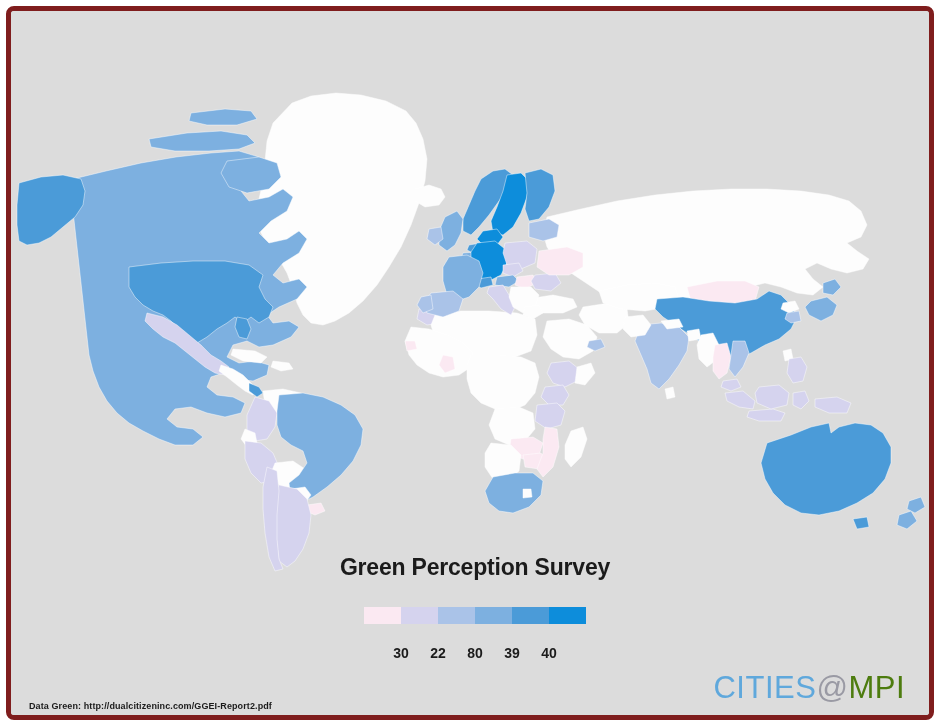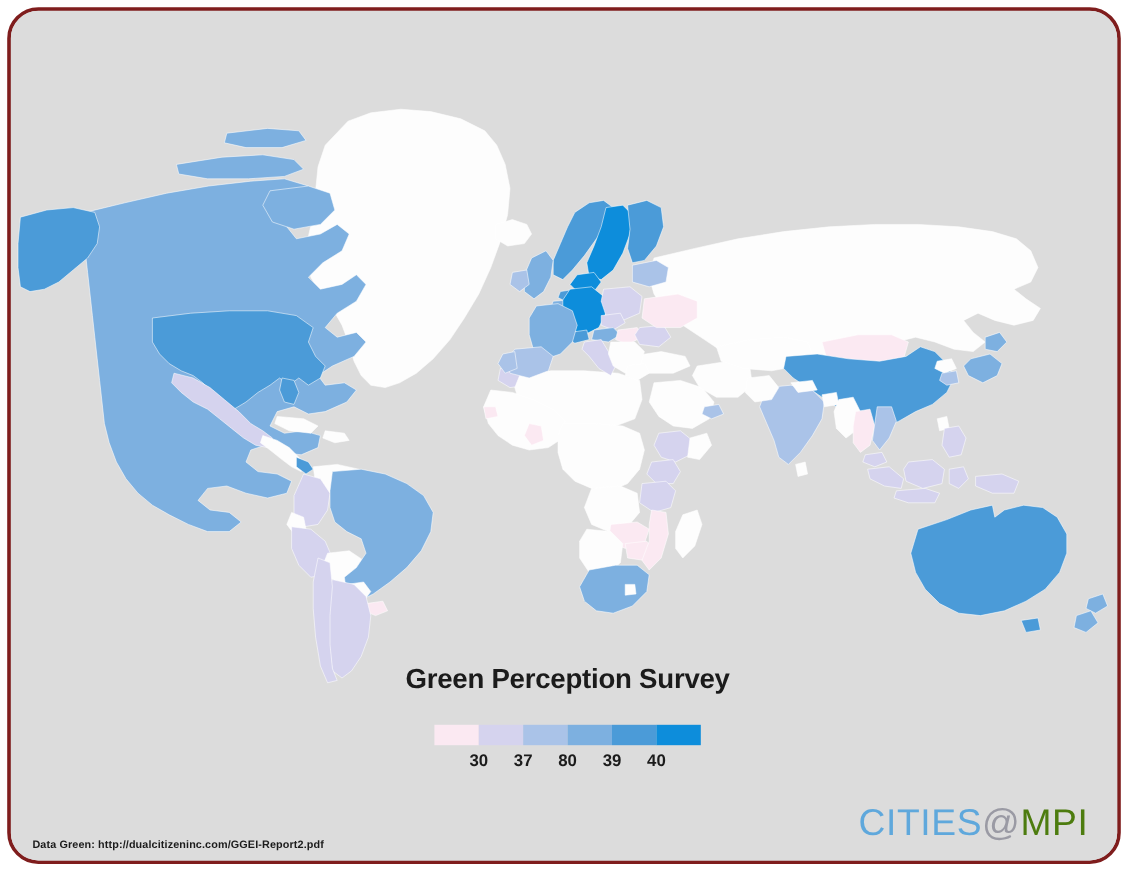--- a/index.html
+++ b/index.html
@@ -14,22 +14,22 @@
     font-family: "Liberation Sans", sans-serif;
   }
 
   #slide {
     position: absolute;
     left: 6px;
     top: 6px;
     width: 928px;
     height: 714px;
     background: #dcdcdc;
-    border: 3px solid #7f1d1d;
-    border-radius: 26px;
+    border: 5px solid #7f1d1d;
+    border-radius: 8px;
     box-sizing: border-box;
     overflow: hidden;
   }
 
   #map-layer {
     position: absolute;
     left: 0;
     top: 0;
     width: 928px;
     height: 714px;
@@ -71,21 +71,21 @@
   .ramp-cell {
     display: inline-block;
     width: 37px;
     height: 17px;
     vertical-align: top;
   }
   #legend-ticks {
     position: relative;
     width: 222px;
     height: 18px;
-    margin: 3px auto 0 auto;
+    margin: 20px auto 0 auto;
   }
   .tick-label {
     position: absolute;
     top: 0;
     font-size: 14px;
     font-weight: bold;
     color: #1b1b1b;
     transform: translateX(-50%);
     line-height: 18px;
   }
@@ -285,21 +285,21 @@
     <div id="legend-ramp">
       <span class="ramp-cell" style="background: rgb(251, 233, 242);"></span>
       <span class="ramp-cell" style="background: rgb(213, 211, 238);"></span>
       <span class="ramp-cell" style="background: rgb(170, 195, 232);"></span>
       <span class="ramp-cell" style="background: rgb(125, 176, 224);"></span>
       <span class="ramp-cell" style="background: rgb(75, 155, 216);"></span>
       <span class="ramp-cell" style="background: rgb(13, 141, 219);"></span>
     </div>
     <div id="legend-ticks" style="width: 222px;">
       <span class="tick-label" style="left: 37px;">30</span>
-      <span class="tick-label" style="left: 74px;">37</span>
+      <span class="tick-label" style="left: 74px;">22</span>
       <span class="tick-label" style="left: 111px;">80</span>
       <span class="tick-label" style="left: 148px;">39</span>
       <span class="tick-label" style="left: 185px;">40</span>
     </div>
   </div>
 
   <div id="data-source">Data Green:  http://dualcitizeninc.com/GGEI-Report2.pdf</div>
 
   <div id="brand-logo">
     <span id="brand-cities">CITIES</span><span id="brand-at">@</span><span id="brand-mpi">MPI</span>

